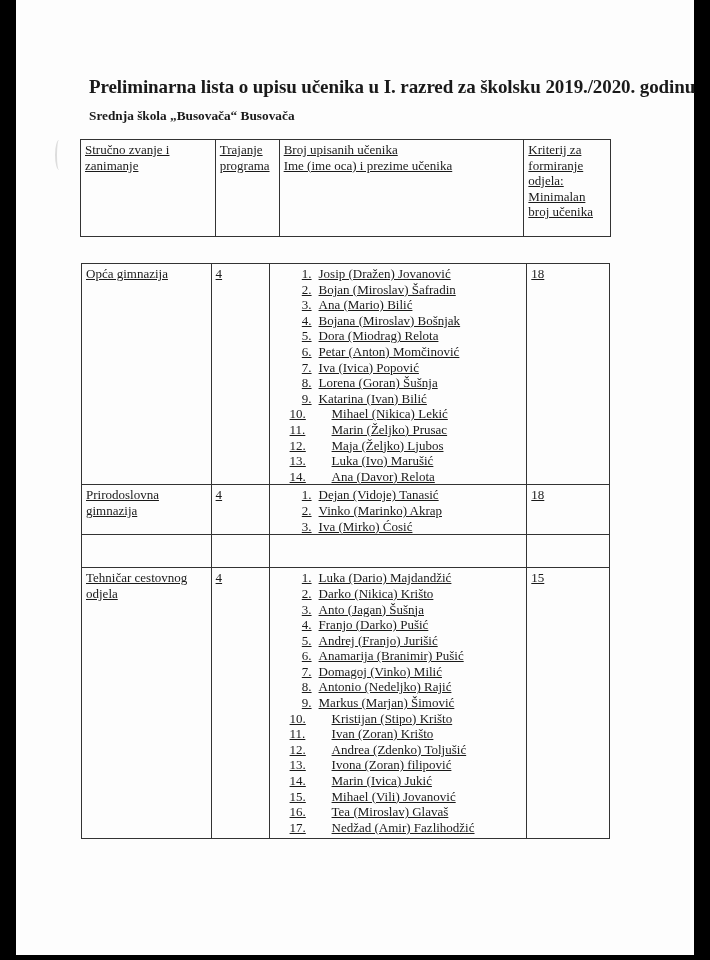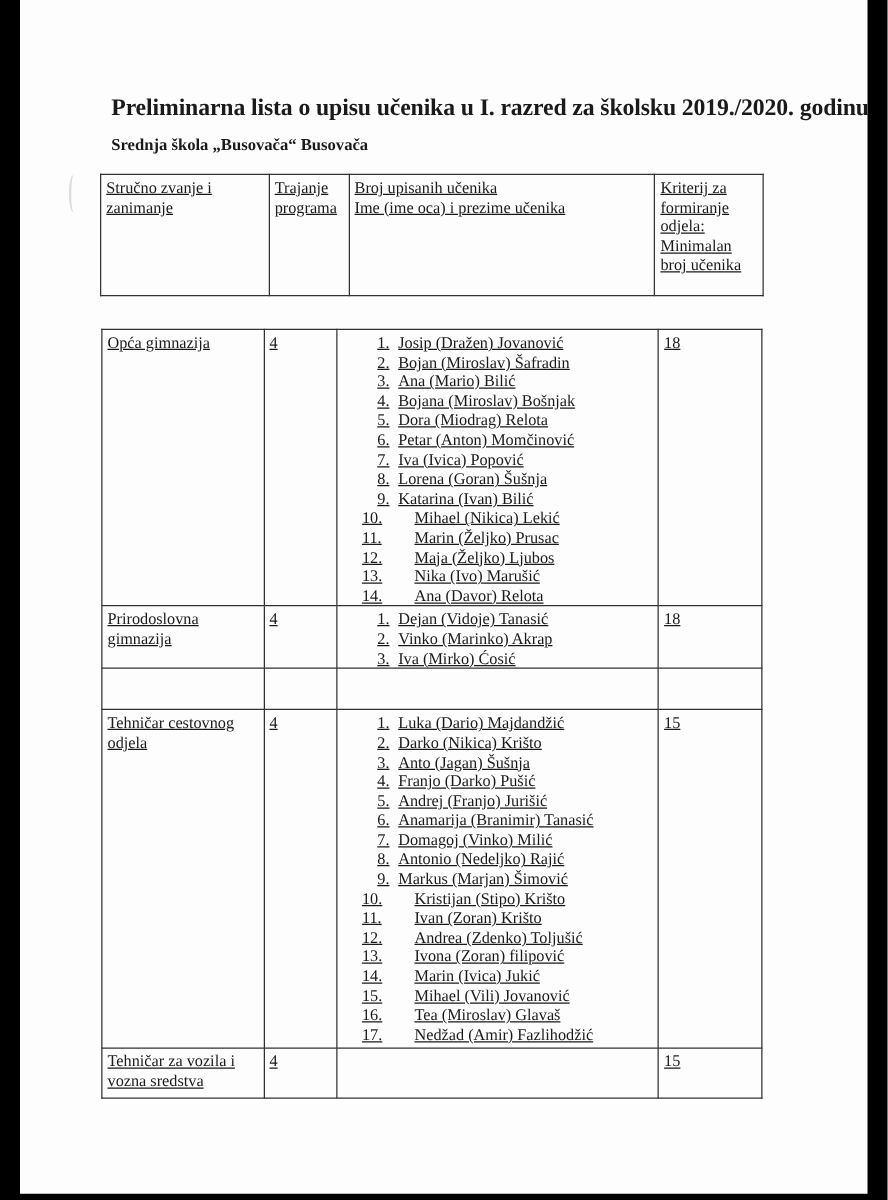--- a/index.html
+++ b/index.html
@@ -119,21 +119,21 @@
             <li>
               <span class="num two">11.</span>
               <span>Marin (Željko) Prusac</span>
             </li>
             <li>
               <span class="num two">12.</span>
               <span>Maja (Željko) Ljubos</span>
             </li>
             <li>
               <span class="num two">13.</span>
-              <span>Nika (Ivo) Marušić</span>
+              <span>Luka (Ivo) Marušić</span>
             </li>
             <li>
               <span class="num two">14.</span>
               <span>Ana (Davor) Relota</span>
             </li>
           </ol>
         </td>
         <td class="c4">18</td>
       </tr>
       <tr class="r2">
@@ -185,21 +185,21 @@
             <li>
               <span class="num">4.</span>
               <span>Franjo (Darko) Pušić</span>
             </li>
             <li>
               <span class="num">5.</span>
               <span>Andrej (Franjo) Jurišić</span>
             </li>
             <li>
               <span class="num">6.</span>
-              <span>Anamarija (Branimir) Tanasić</span>
+              <span>Anamarija (Branimir) Pušić</span>
             </li>
             <li>
               <span class="num">7.</span>
               <span>Domagoj (Vinko) Milić</span>
             </li>
             <li>
               <span class="num">8.</span>
               <span>Antonio (Nedeljko) Rajić</span>
             </li>
             <li>
@@ -235,22 +235,14 @@
               <span>Tea (Miroslav) Glavaš</span>
             </li>
             <li>
               <span class="num two">17.</span>
               <span>Nedžad (Amir) Fazlihodžić</span>
             </li>
           </ol>
         </td>
         <td class="c4">15</td>
       </tr>
-      <tr class="r5">
-        <td class="c1">Tehničar za vozila i vozna sredstva</td>
-        <td class="c2">4</td>
-        <td class="c3 names-cell">
-          <ol class="names"></ol>
-        </td>
-        <td class="c4">15</td>
-      </tr>
     </tbody>
 </table>
 
 </body></html>

